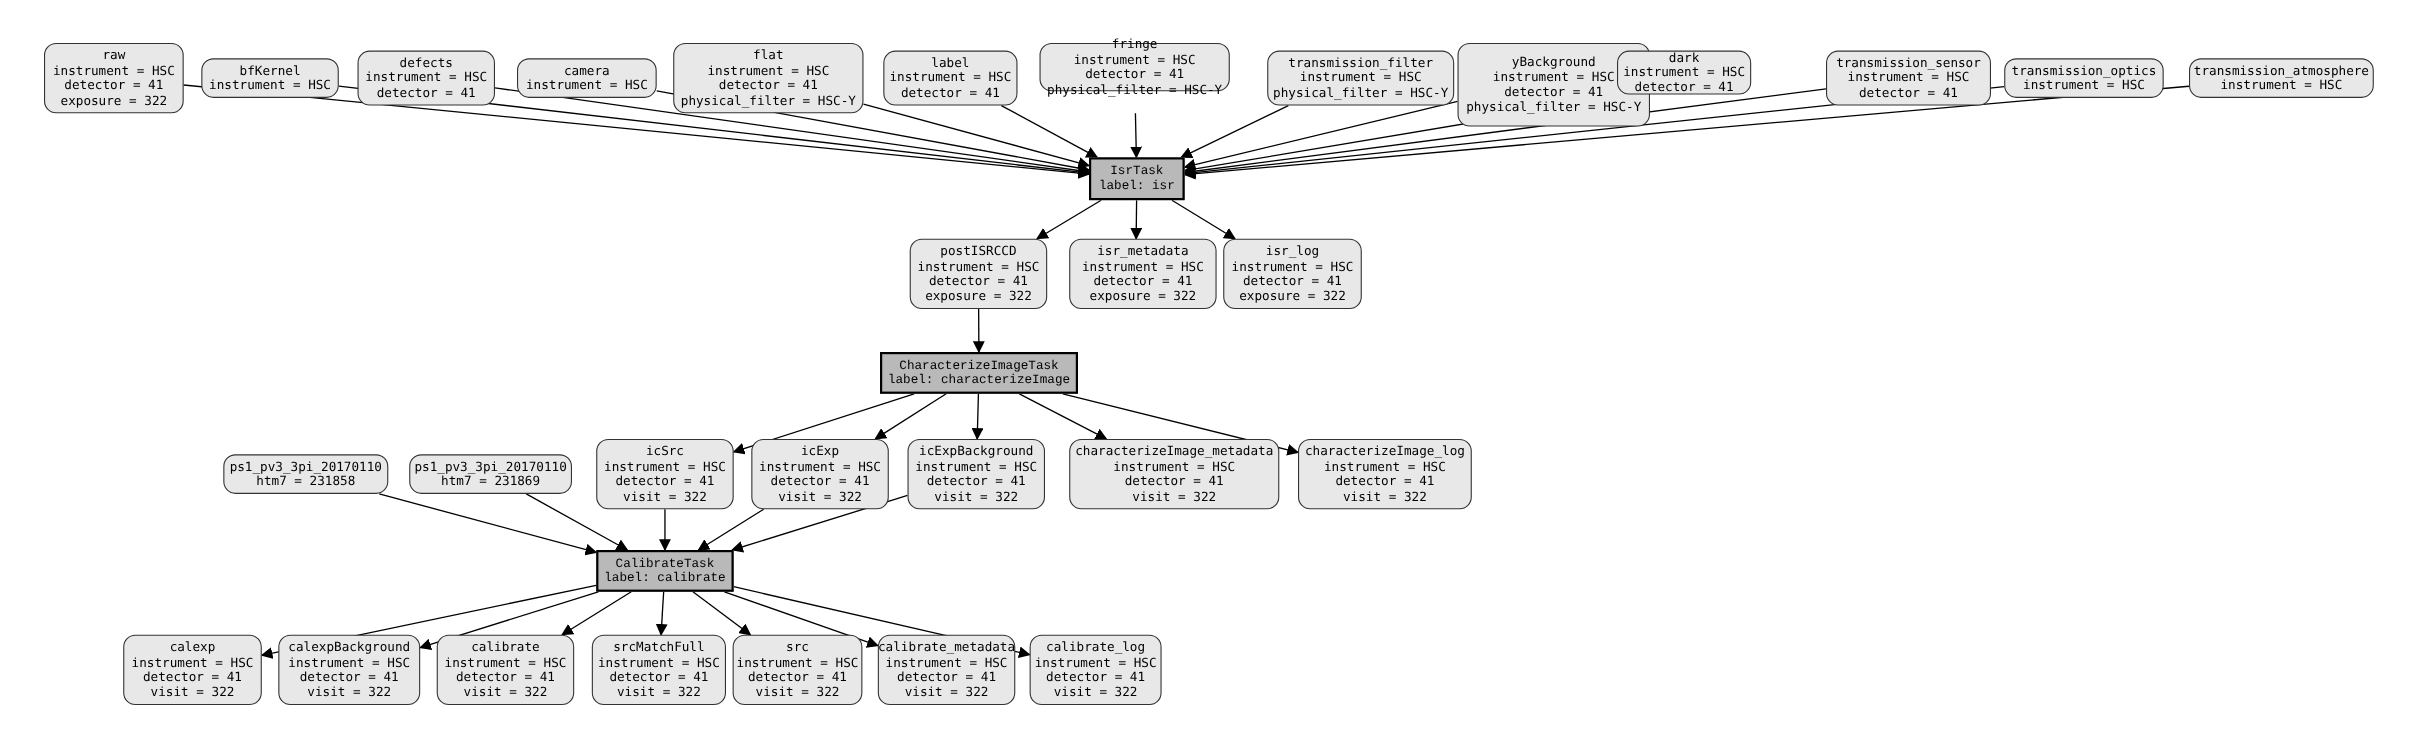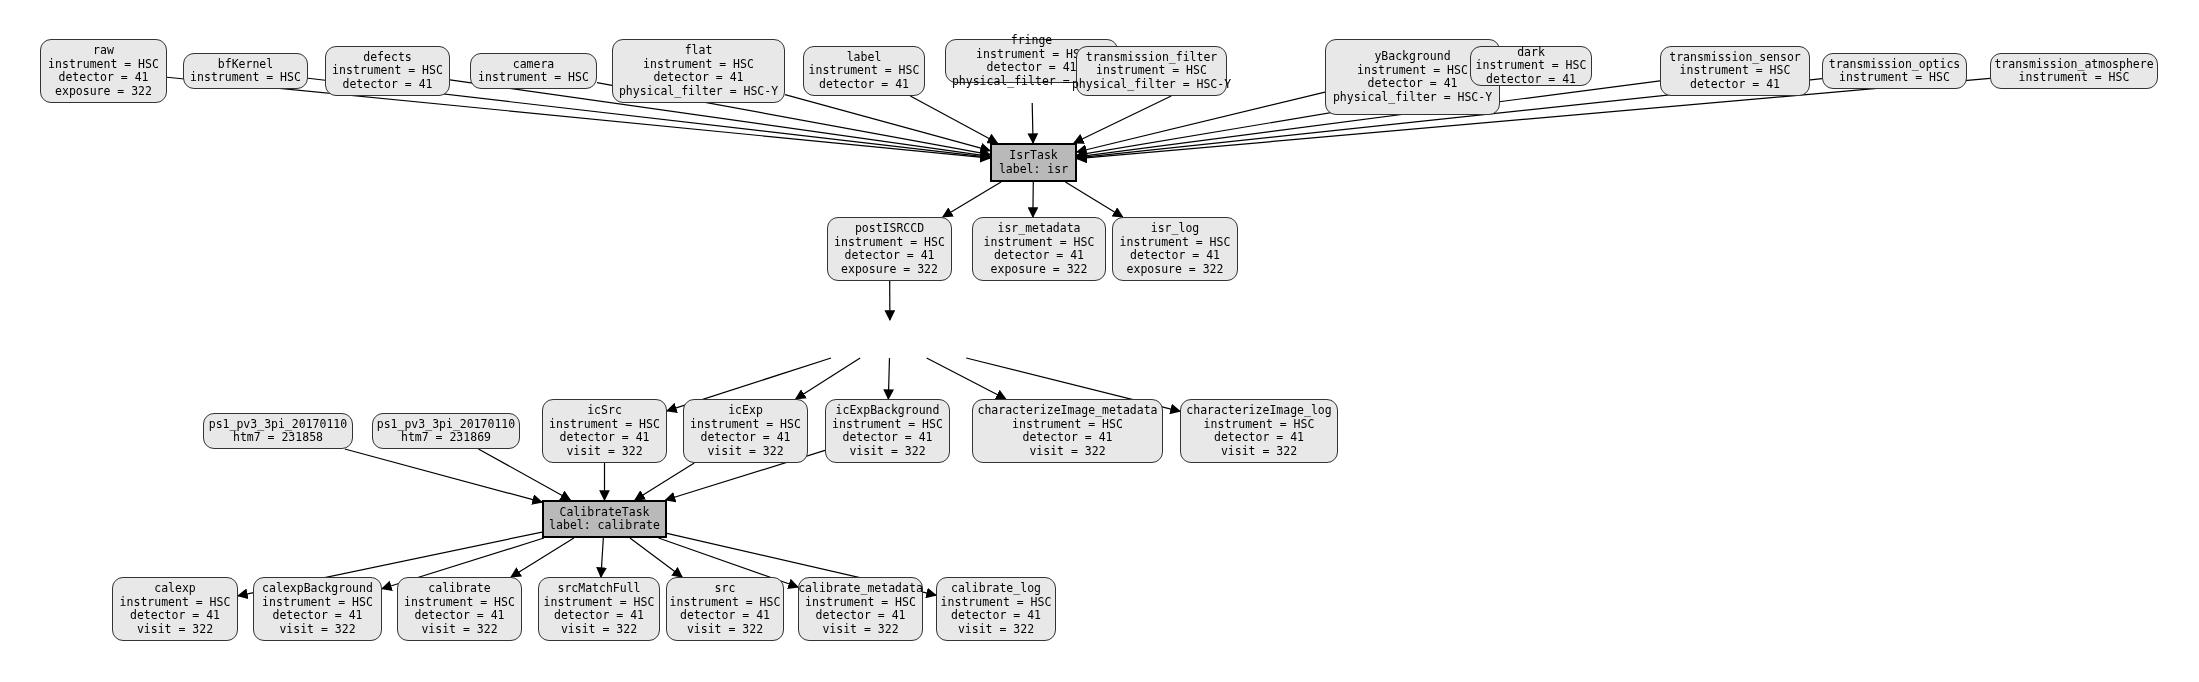--- a/index.html
+++ b/index.html
@@ -32,20 +32,21 @@
   }
   .ds {
     background: var(--ds-fill, #e8e8e8);
     border: 1.3px solid var(--ds-border, #333333);
     border-radius: 11px;
   }
   .task {
     background: var(--task-fill, #b9b9b9);
     border: 2px solid var(--task-border, #000000);
     border-radius: 0;
+    font-family: Liberation Mono, monospace;
   }
 </style>
 </head>
 <body style="background: rgb(255, 255, 255);">
 
 <div id="canvas">
 
   <svg id="edge-layer" width="2199" height="682" viewBox="0 0 2199 682">
     <defs>
       <marker id="arrowhead" viewBox="0 0 10 10" refX="9" refY="5" markerWidth="9" markerHeight="9" orient="auto-start-reverse">
@@ -117,21 +118,21 @@
     <div>label</div>
     <div>instrument = HSC</div>
     <div>detector = 41</div>
   </div>
   <div class="node ds" style="left:945px;top:39px;width:173px;height:44px">
     <div>fringe</div>
     <div>instrument = HSC</div>
     <div>detector = 41</div>
     <div>physical_filter = HSC-Y</div>
   </div>
-  <div class="node ds" style="left:1076px;top:46px;width:151px;height:50px">
+  <div class="node ds" style="left:1152px;top:46px;width:170px;height:50px">
     <div>transmission_filter</div>
     <div>instrument = HSC</div>
     <div>physical_filter = HSC-Y</div>
   </div>
   <div class="node ds" style="left:1325px;top:39px;width:175px;height:76px">
     <div>yBackground</div>
     <div>instrument = HSC</div>
     <div>detector = 41</div>
     <div>physical_filter = HSC-Y</div>
   </div>
@@ -171,20 +172,24 @@
     <div>detector = 41</div>
     <div>exposure = 322</div>
   </div>
   <div class="node ds" style="left:1112px;top:217px;width:126px;height:64px">
     <div>isr_log</div>
     <div>instrument = HSC</div>
     <div>detector = 41</div>
     <div>exposure = 322</div>
   </div>
 
+  <div class="node task" style="left:800px;top:320px;width:180px;height:38px">
+    <div>CharacterizeImageTask</div>
+    <div>label: characterizeImage</div>
+  </div>
 
   <div class="node ds" style="left:203px;top:413px;width:150px;height:36px">
     <div>ps1_pv3_3pi_20170110</div>
     <div>htm7 = 231858</div>
   </div>
   <div class="node ds" style="left:372px;top:413px;width:148px;height:36px">
     <div>ps1_pv3_3pi_20170110</div>
     <div>htm7 = 231869</div>
   </div>
   <div class="node ds" style="left:542px;top:399px;width:125px;height:64px">

